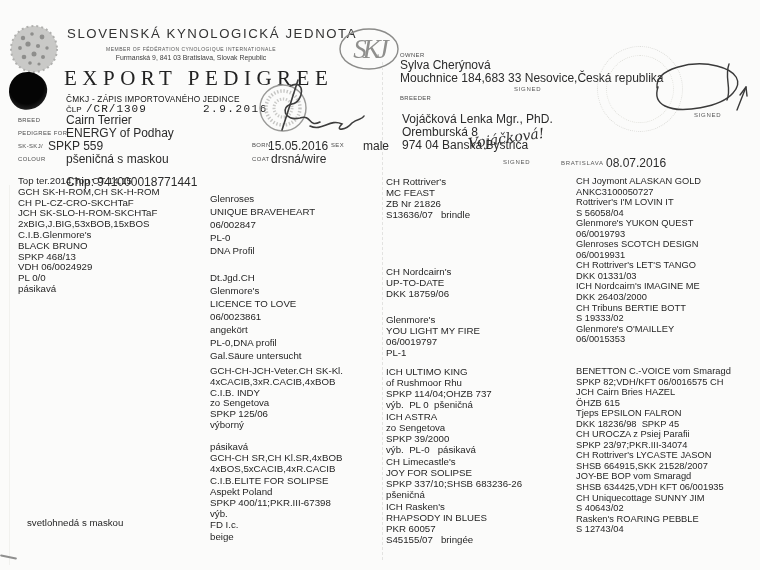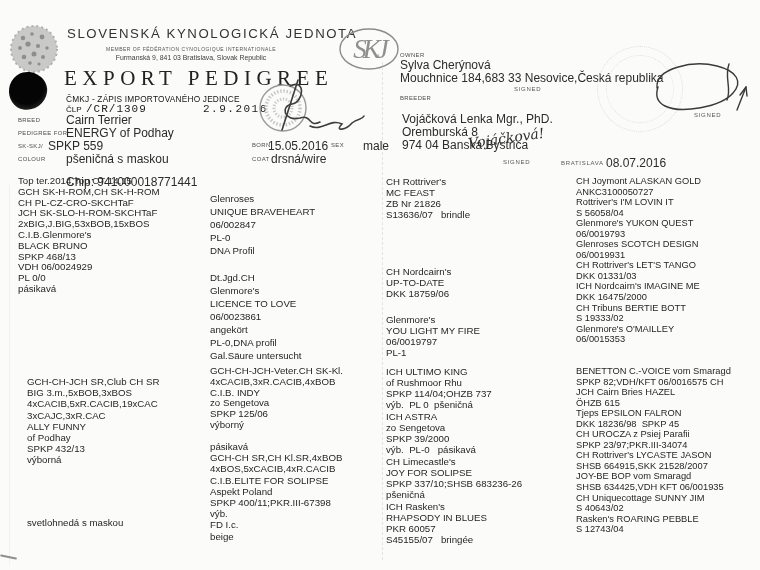--- a/index.html
+++ b/index.html
@@ -145,28 +145,20 @@
 GCH SK-H-ROM,CH SK-H-ROM
 CH PL-CZ-CRO-SKCHTaF
 JCH SK-SLO-H-ROM-SKCHTaF
 2xBIG,J.BIG,53xBOB,15xBOS
 C.I.B.Glenmore's
 BLACK BRUNO
 SPKP 468/13
 VDH 06/0024929
 PL 0/0
 pásikavá</div>
-  <div class="blk lh112" style="left:27px;top:376px">GCH-CH-JCH SR,Club CH SR
-BIG 3.m.,5xBOB,3xBOS
-4xCACIB,5xR.CACIB,19xCAC
-3xCAJC,3xR.CAC
-ALLY FUNNY
-of Podhay
-SPKP 432/13
-výborná</div>
   <div class="blk" style="left:27px;top:518px">svetlohnedá s maskou</div>
 
   <div class="blk lh13" style="left:210px;top:192px">Glenroses
 UNIQUE BRAVEHEART
 06/002847
 PL-0
 DNA Profil</div>
   <div class="blk lh13" style="left:210px;top:271px">Dt.Jgd.CH
 Glenmore's
 LICENCE TO LOVE
@@ -222,21 +214,21 @@
 ANKC3100050727
 Rottriver's I'M LOVIN IT
 S 56058/04
 Glenmore's YUKON QUEST
 06/0019793
 Glenroses SCOTCH DESIGN
 06/0019931
 CH Rottriver's LET'S TANGO
 DKK 01331/03
 ICH Nordcairn's IMAGINE ME
-DKK 16475/2000
+DKK 26403/2000
 CH Tribuns BERTIE BOTT
 S 19333/02
 Glenmore's O'MAILLEY
 06/0015353</div>
   <div class="blk g4" style="left:576px;top:366px">BENETTON C.-VOICE vom Smaragd
 SPKP 82;VDH/KFT 06/0016575 CH
 JCH Cairn Bries HAZEL
 ÖHZB 615
 Tjeps EPSILON FALRON
 DKK 18236/98  SPKP 45

